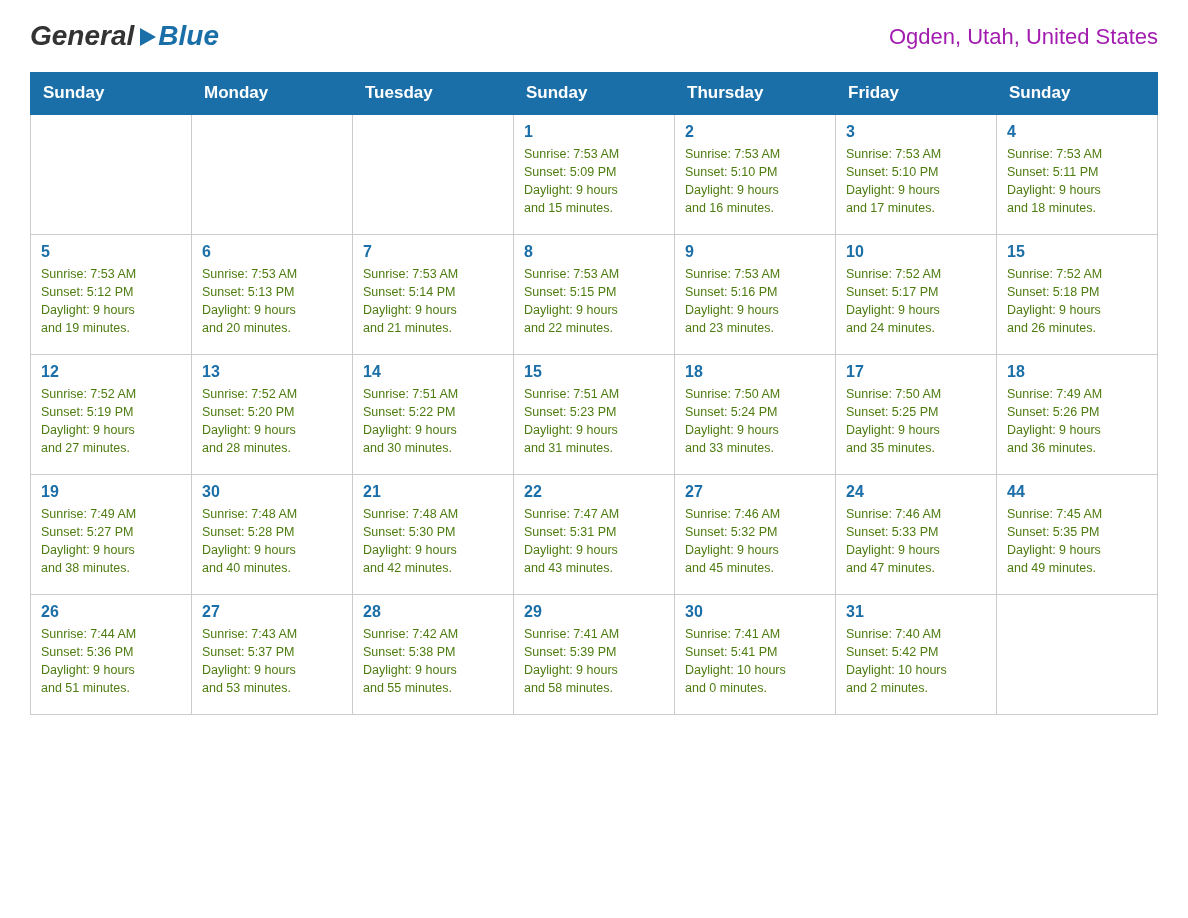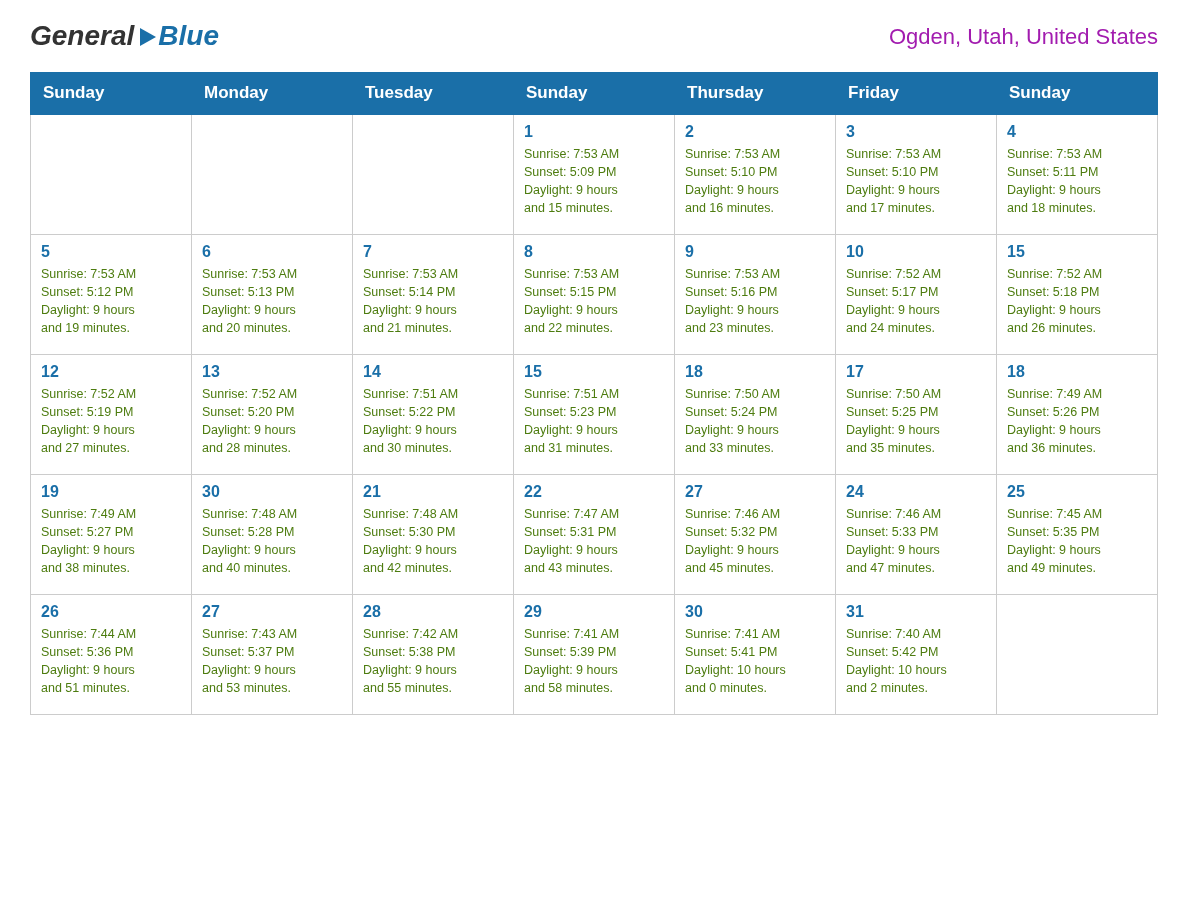--- a/index.html
+++ b/index.html
@@ -235,21 +235,21 @@
         </td>
         <td>
           <span class="day-number">27</span>
           <div class="day-info">Sunrise: 7:46 AM<br>Sunset: 5:32 PM<br>Daylight: 9 hours<br>and 45 minutes.</div>
         </td>
         <td>
           <span class="day-number">24</span>
           <div class="day-info">Sunrise: 7:46 AM<br>Sunset: 5:33 PM<br>Daylight: 9 hours<br>and 47 minutes.</div>
         </td>
         <td>
-          <span class="day-number">25</span>
+          <span class="day-number">44</span>
           <div class="day-info">Sunrise: 7:45 AM<br>Sunset: 5:35 PM<br>Daylight: 9 hours<br>and 49 minutes.</div>
         </td>
       </tr>
       <tr>
         <td>
           <span class="day-number">26</span>
           <div class="day-info">Sunrise: 7:44 AM<br>Sunset: 5:36 PM<br>Daylight: 9 hours<br>and 51 minutes.</div>
         </td>
         <td>
           <span class="day-number">27</span>

